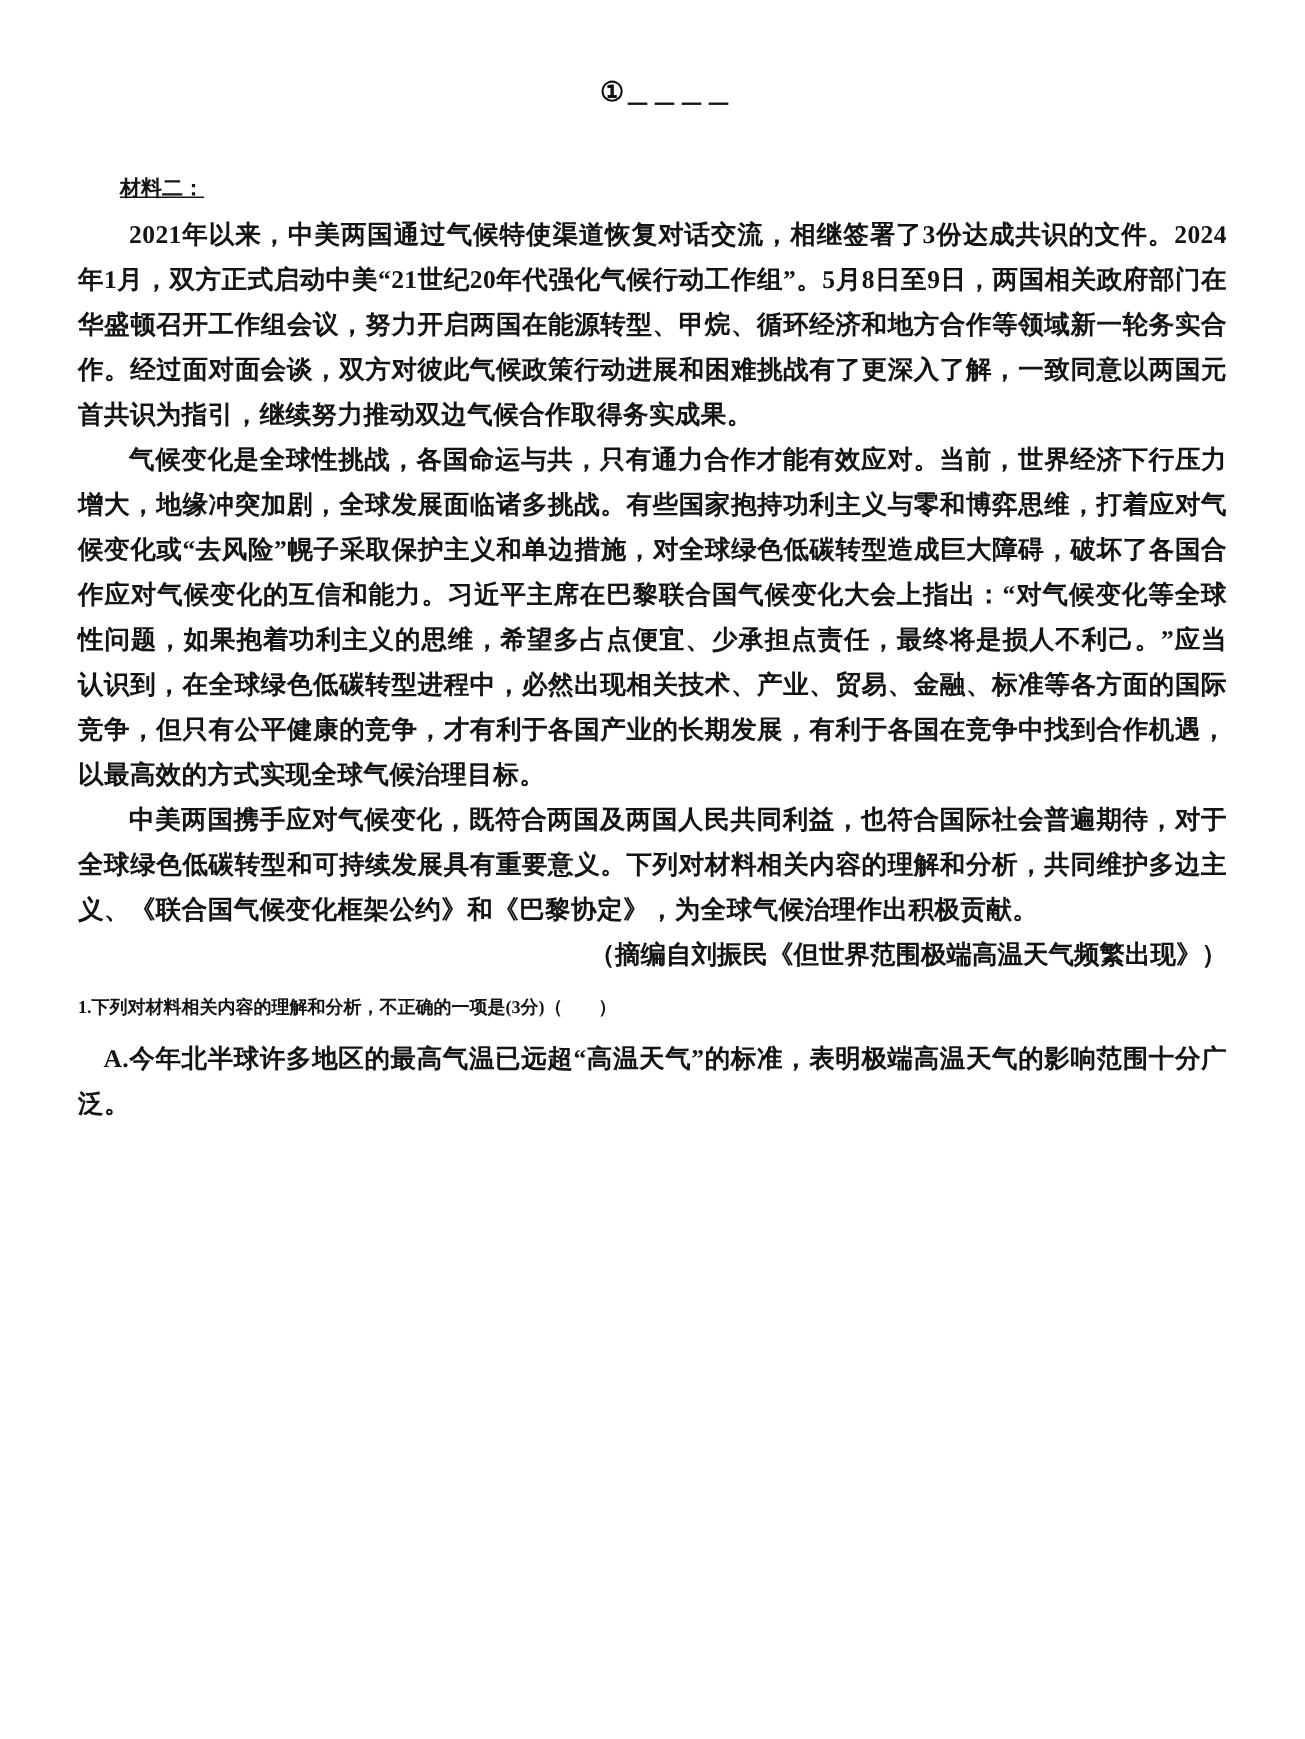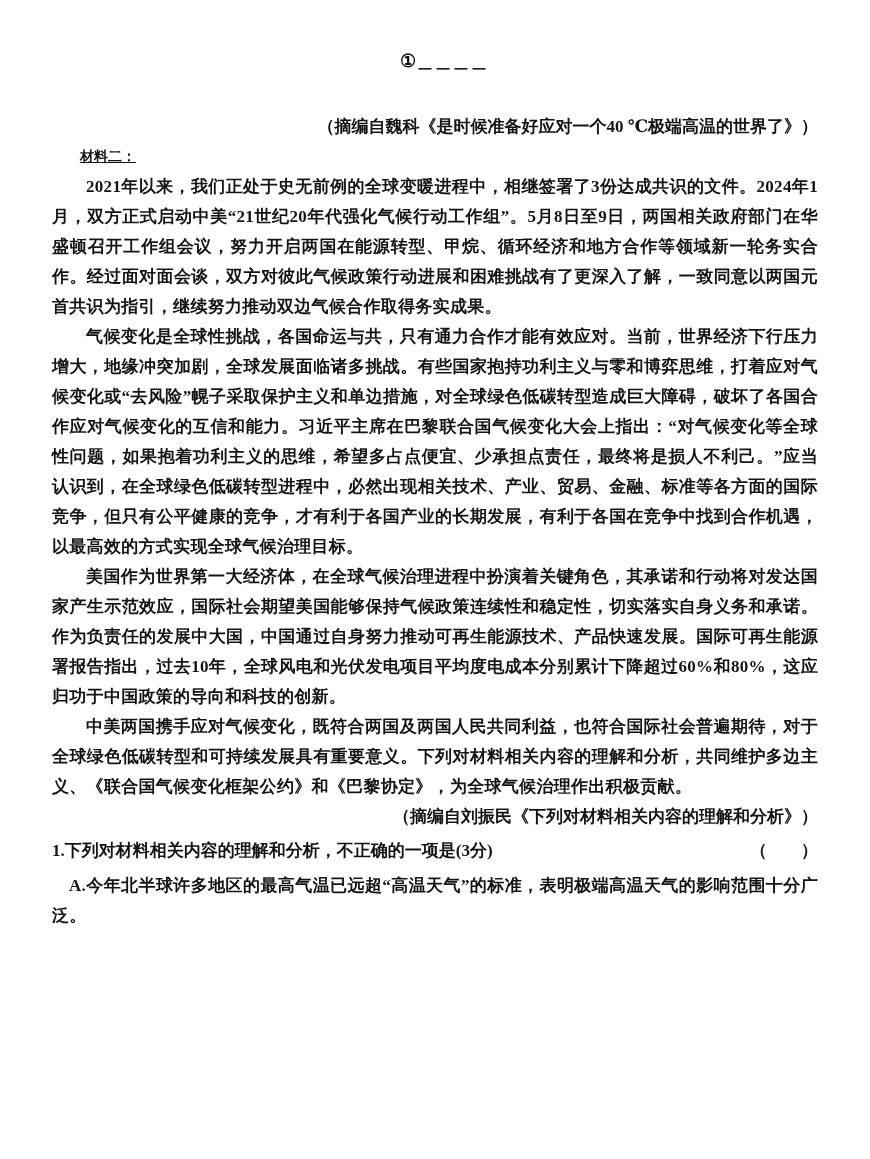--- a/index.html
+++ b/index.html
@@ -39,23 +39,22 @@
   }
   .material-label{
     margin:0;
     font-size:14px;
     line-height:30px;
     text-indent:2em;
     text-decoration:underline;
   }
   .stem-row{
     display:flex;
-    justify-content:space-between;
     align-items:baseline;
-    font-size:17px;
+    font-size:12px;
     line-height:30px;
     margin-top:4px;
   }
   .option{
     margin:5px 0 0 0;
     font-size:17px;
     line-height:30px;
     text-align:justify;
     text-indent:1em;
     letter-spacing:0.3px;
@@ -63,28 +62,26 @@
 </style>
 </head>
 <body>
 
 <div class="page">
 
   <div class="blank-header">
     <span>①</span><span>＿＿＿＿</span>
   </div>
 
-  <p class="citation">（摘编自魏科《是时候准备好应对一个40 ℃极端高温的世界了》）</p>
 
   <p class="material-label">材料二：</p>
-  <p class="para">2021年以来，我们正处于史无前例的全球变暖进程中，相继签署了3份达成共识的文件。2024年1月，双方正式启动中美“21世纪20年代强化气候行动工作组”。5月8日至9日，两国相关政府部门在华盛顿召开工作组会议，努力开启两国在能源转型、甲烷、循环经济和地方合作等领域新一轮务实合作。经过面对面会谈，双方对彼此气候政策行动进展和困难挑战有了更深入了解，一致同意以两国元首共识为指引，继续努力推动双边气候合作取得务实成果。</p>
+  <p class="para">2021年以来，中美两国通过气候特使渠道恢复对话交流，相继签署了3份达成共识的文件。2024年1月，双方正式启动中美“21世纪20年代强化气候行动工作组”。5月8日至9日，两国相关政府部门在华盛顿召开工作组会议，努力开启两国在能源转型、甲烷、循环经济和地方合作等领域新一轮务实合作。经过面对面会谈，双方对彼此气候政策行动进展和困难挑战有了更深入了解，一致同意以两国元首共识为指引，继续努力推动双边气候合作取得务实成果。</p>
   <p class="para">气候变化是全球性挑战，各国命运与共，只有通力合作才能有效应对。当前，世界经济下行压力增大，地缘冲突加剧，全球发展面临诸多挑战。有些国家抱持功利主义与零和博弈思维，打着应对气候变化或“去风险”幌子采取保护主义和单边措施，对全球绿色低碳转型造成巨大障碍，破坏了各国合作应对气候变化的互信和能力。习近平主席在巴黎联合国气候变化大会上指出：“对气候变化等全球性问题，如果抱着功利主义的思维，希望多占点便宜、少承担点责任，最终将是损人不利己。”应当认识到，在全球绿色低碳转型进程中，必然出现相关技术、产业、贸易、金融、标准等各方面的国际竞争，但只有公平健康的竞争，才有利于各国产业的长期发展，有利于各国在竞争中找到合作机遇，以最高效的方式实现全球气候治理目标。</p>
-  <p class="para">美国作为世界第一大经济体，在全球气候治理进程中扮演着关键角色，其承诺和行动将对发达国家产生示范效应，国际社会期望美国能够保持气候政策连续性和稳定性，切实落实自身义务和承诺。作为负责任的发展中大国，中国通过自身努力推动可再生能源技术、产品快速发展。国际可再生能源署报告指出，过去10年，全球风电和光伏发电项目平均度电成本分别累计下降超过60%和80%，这应归功于中国政策的导向和科技的创新。</p>
   <p class="para">中美两国携手应对气候变化，既符合两国及两国人民共同利益，也符合国际社会普遍期待，对于全球绿色低碳转型和可持续发展具有重要意义。下列对材料相关内容的理解和分析，共同维护多边主义、《联合国气候变化框架公约》和《巴黎协定》，为全球气候治理作出积极贡献。</p>
-  <p class="citation">（摘编自刘振民《下列对材料相关内容的理解和分析》）</p>
+  <p class="citation">（摘编自刘振民《但世界范围极端高温天气频繁出现》）</p>
 
   <div class="stem-row">
     <span>1.下列对材料相关内容的理解和分析，不正确的一项是(3分)</span>
     <span>（　　）</span>
   </div>
   <p class="option">A.今年北半球许多地区的最高气温已远超“高温天气”的标准，表明极端高温天气的影响范围十分广泛。</p>
 
 </div>
 
 </body></html>

